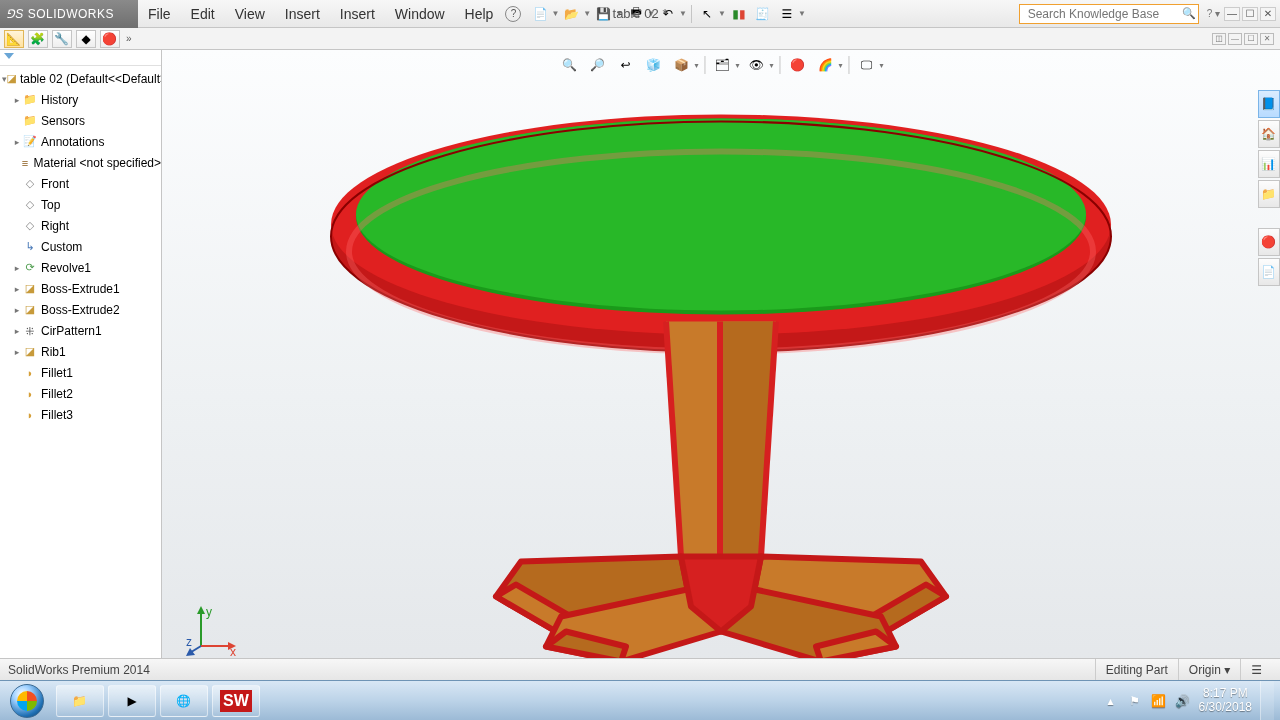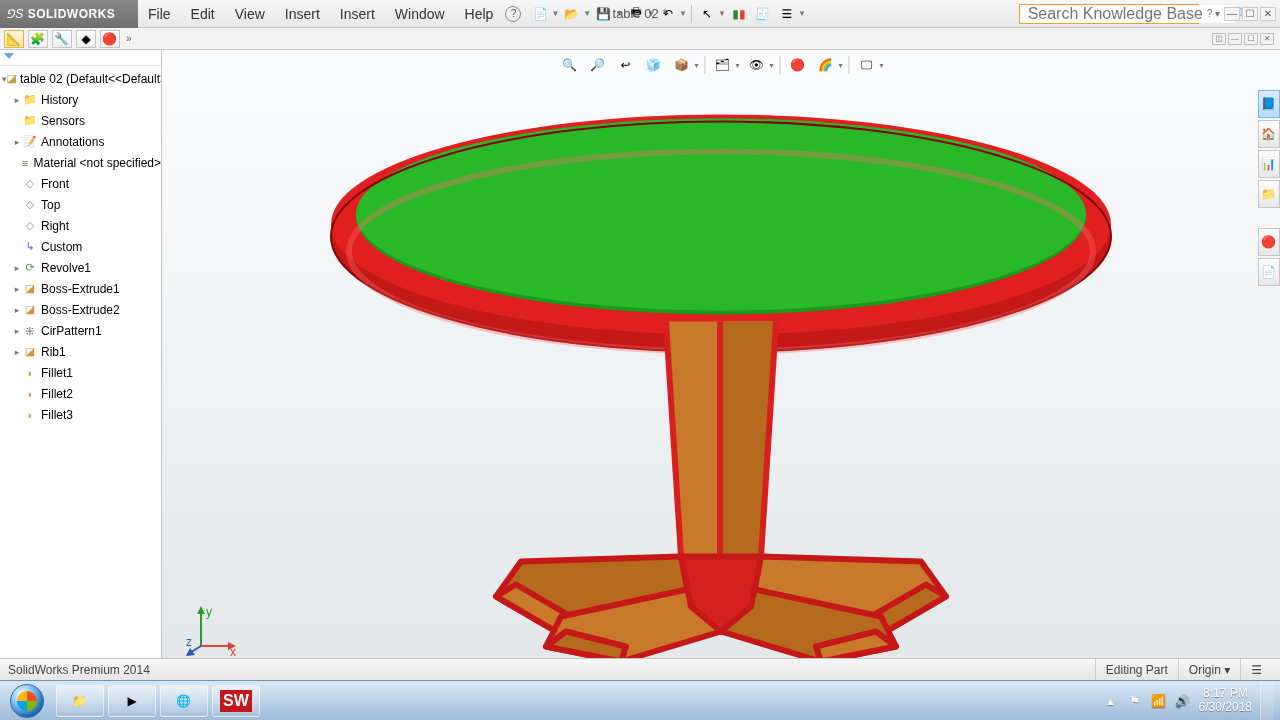--- a/index.html
+++ b/index.html
@@ -1,31 +1,31 @@
 <!DOCTYPE html>
 <html><head>
 <meta charset="utf-8">
 <style>
 * { margin: 0; padding: 0; box-sizing: border-box; font-family: "Segoe UI", Tahoma, sans-serif; font-size: 12px; }
 html, body { width: 1280px; height: 720px; overflow: hidden; background: #fff; }
 
 
 .menubar { height: 28px; background: linear-gradient(#f7f7f7,#e8e8e8); display: flex; align-items: center; border-bottom: 1px solid #c5c5c5; }
 .logo { width: 138px; height: 28px; background: linear-gradient(#8a8a8a,#6f6f6f); color: #fff; font-size: 11px; display: flex; align-items: center; padding-left: 6px; letter-spacing: .5px; font-style: italic; }
-.logo b{font-style:normal; font-weight:700;}
+.logo b{font-style:normal; font-weight:400;}
 .menubar .menu-item { padding: 0 10px; height: 20px; display: flex; align-items: center; font-size: 14px; color: #333; cursor: default; }
 .menubar .help-icon { width:16px;height:16px;border:1px solid #888;border-radius:8px;margin-left:2px;font-size:10px;display:flex;align-items:center;justify-content:center;color:#555; }
 .qat { display:flex; align-items:center; gap:2px; margin-left:8px; }
 .qat .btn { width:22px;height:22px;display:flex;align-items:center;justify-content:center;border:1px solid transparent;border-radius:2px;cursor:default; }
 .qat .sep{width:1px;height:18px;background:#c5c5c5;margin:0 2px;}
 .qat .drop{font-size:8px;color:#777;margin-left:-2px;}
 .doc-title { position:absolute; left:0; right:0; text-align:center; font-size:13px; color:#555; pointer-events:none; }
 .search-box { margin-left:auto; margin-right:4px; display:flex; align-items:center; background:#fff; border:1px solid #f0a030; height:20px; width:180px; padding:0 4px; }
 .search-box .cube{width:12px;height:12px;background:linear-gradient(#ffcf5b,#e8a22d);margin-right:4px;}
-.search-box input{border:none;outline:none;font-size:16px;flex:1;color:#888;}
+.search-box input{border:none;outline:none;font-size:12px;flex:1;color:#888;}
 .search-box .mag{font-size:11px;color:#555;}
 .winbtns{display:flex;gap:2px;margin-right:4px;}
 .winbtns span{width:16px;height:14px;font-size:10px;display:flex;align-items:center;justify-content:center;color:#555;border:1px solid #ccc;background:#f5f5f5;}
 
 
 .tabstrip { height:22px; background:#f3f3f3; border-bottom:1px solid #c5c5c5; display:flex; align-items:center; padding-left:4px; gap:4px; position:relative;}
 .tabstrip .tab{width:20px;height:18px;border:1px solid #c5c5c5;background:linear-gradient(#fff,#eee);display:flex;align-items:center;justify-content:center;}
 .tabstrip .tab.active{background:linear-gradient(#fff4da,#ffe2a0);border-color:#e0b657;}
 .tabstrip .chev{font-size:10px;color:#555;margin-left:2px;}
 .tabstrip .viewwin{position:absolute;right:6px;display:flex;gap:2px;}

